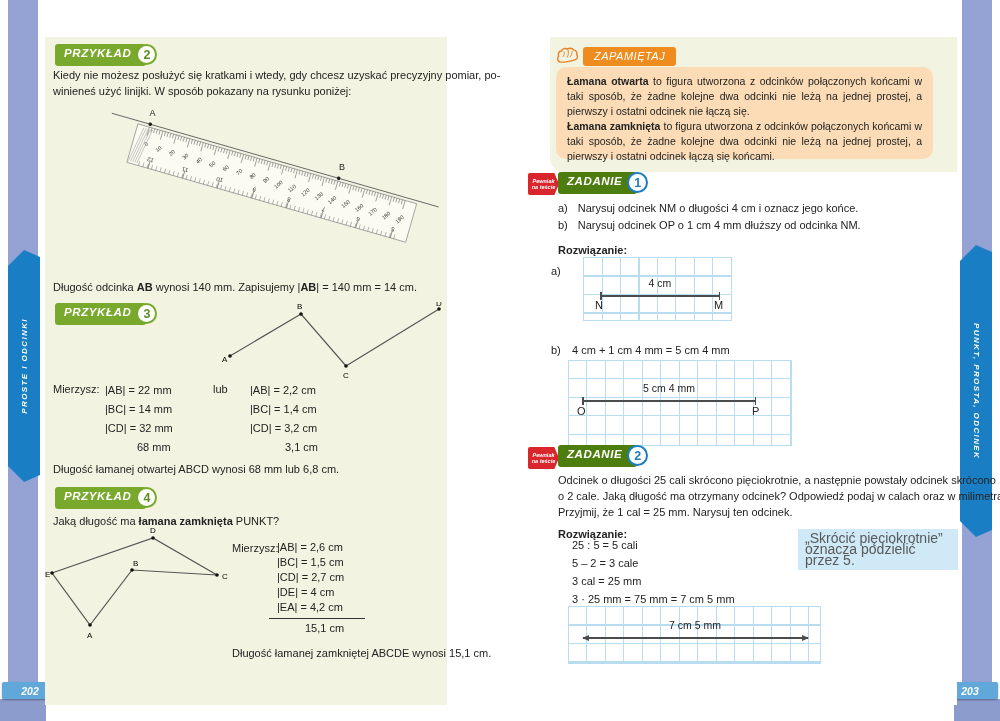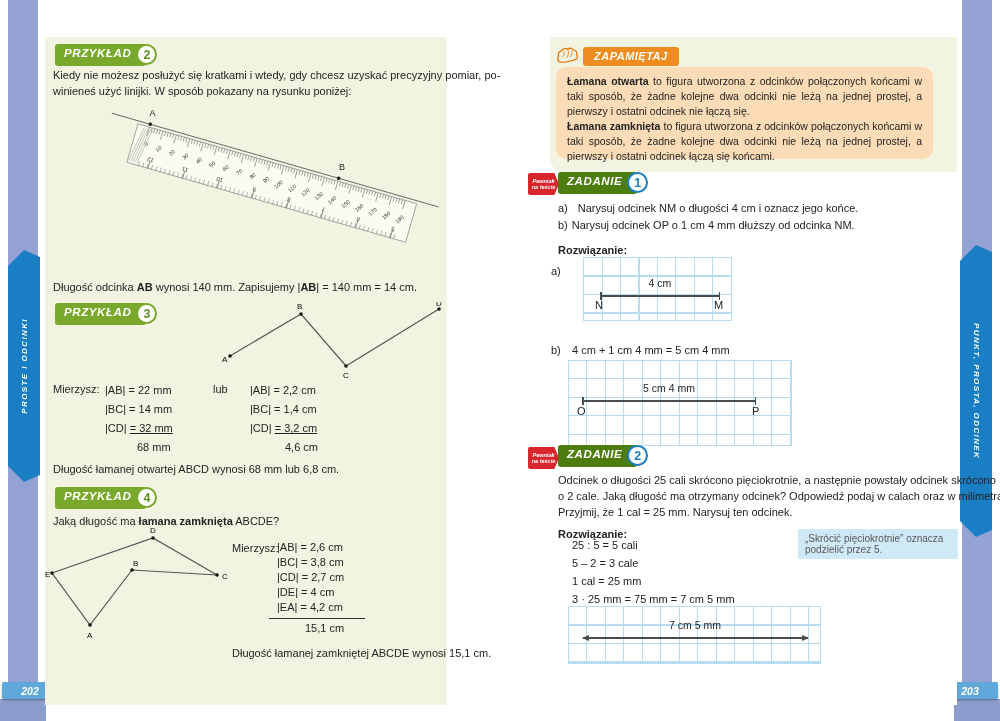--- a/index.html
+++ b/index.html
@@ -3,33 +3,33 @@
 <meta charset="utf-8">
 <style>
   html,body{margin:0;padding:0}
   body{width:1000px;height:721px;position:relative;background:#ffffff;
        font-family:"Liberation Sans",sans-serif;color:#232323;overflow:hidden}
   .page{position:absolute;top:37px;height:668px}
   #left-page{left:45px;width:402px;background:#f3f3e2}
   #right-page{left:525px;width:432px;background:#ffffff}
   .t{position:absolute;font-size:11px;line-height:16px;white-space:nowrap}
   .b{font-weight:bold}
-  .u{text-decoration:underline}
+  .u{}
   
   .badge{position:absolute;display:flex;height:22px}
   .badge-bar{position:relative;color:#fff;font-style:italic;font-weight:bold;font-size:11.5px;
              letter-spacing:.6px;padding:3px 15px 4px 9px;border-radius:3px;white-space:nowrap}
   .badge-num{position:relative;width:21px;height:21px;border-radius:50%;background:#fff;display:flex;
              align-items:center;justify-content:center;font-weight:bold;font-size:12.5px;
              margin-left:-10px;box-sizing:border-box}
   .green .badge-bar{background:#78a82c}
   .green .badge-num{border:2.5px solid #78a82c;color:#5d8e1e}
   .blue .badge-bar{background:#4d7c0f}
   .blue .badge-num{border:2.5px solid #1b7dc2;color:#1b7dc2}
-  .orange-bar{position:absolute;background:#ef8c1f;color:#fff;font-style:italic;font-weight:bold;
+  .orange-bar{position:absolute;background:#ef8c1f;color:#fff;font-style:italic;font-weight:normal;
               font-size:11px;letter-spacing:.5px;padding:3px 11px 4px;border-radius:3px;white-space:nowrap}
   .tag{position:absolute;width:31px;height:22px;background:#d9252c;color:#fff;font-size:5.5px;
        font-style:italic;font-weight:bold;text-align:center;line-height:6.5px;padding-top:4.5px;
        box-sizing:border-box;clip-path:polygon(0 0,85% 0,100% 50%,85% 100%,0 100%);border-radius:2px}
   
   .grid{position:absolute;
         background-image:repeating-linear-gradient(to right,#b9ddf0 0 1px,transparent 1px 18.5px),
                          repeating-linear-gradient(to bottom,#b9ddf0 0 1px,transparent 1px 18.5px);
         border-right:1px solid #b9ddf0;border-bottom:1px solid #b9ddf0}
   .segline{position:absolute;height:1.5px;background:#4c4c4c}
@@ -49,21 +49,21 @@
        justify-content:center;clip-path:polygon(0 16px,50% 0,100% 7px,100% calc(100% - 7px),50% 100%,0 calc(100% - 16px))}
   .vtext{writing-mode:vertical-rl;font-size:8px;font-weight:bold;font-style:italic;letter-spacing:1.4px;white-space:nowrap}
   .vtext.flip{transform:rotate(180deg)}
   .pill{position:absolute;top:682px;width:56px;height:17px;background:#5fa8d9;color:#fff;font-weight:bold;
         font-style:italic;font-size:10.5px;display:flex;align-items:center;justify-content:center;
         box-shadow:0 1px 2px rgba(0,0,0,.35)}
   #pill-left{left:2px;border-radius:2px 9px 9px 2px}
   #pill-right{left:942px;border-radius:9px 2px 2px 9px}
   .membox{position:absolute;background:#fbdcb6;border-radius:10px;padding:7px 11px;font-size:10.5px;
           line-height:15px;text-align:justify;color:#232323;box-sizing:border-box}
-  .note{position:absolute;background:#cfe9f6;color:#58595b;font-size:10px;line-height:11px;
+  .note{position:absolute;background:#cfe9f6;color:#58595b;font-size:14px;line-height:11px;
         padding:4px 7px;width:160px;box-sizing:border-box;white-space:normal}
   .band{position:absolute;background:#f3f3e2;border-radius:0 0 0 14px}
   svg text{font-family:"Liberation Sans",sans-serif}
 </style>
 </head>
 <body>
 
 <div class="edgebar" style="left:8px"></div>
 <div class="edgebar" style="left:962px"></div>
 <div class="cornerblock" style="left:0"></div>
@@ -324,50 +324,50 @@
     <div>|AB| = 22 mm</div>
     <div>|BC| = 14 mm</div>
     <div><span>|CD| </span><span class="u">= 32 mm</span></div>
     <div style="padding-left:32px">68 mm</div>
   </div>
   <div class="t" style="left:168px;top:344px">lub</div>
   <div class="t" style="left:205px;top:344px;line-height:19px">
     <div>|AB| = 2,2 cm</div>
     <div>|BC| = 1,4 cm</div>
     <div><span>|CD| </span><span class="u">= 3,2 cm</span></div>
-    <div style="padding-left:35px">4,6 cm</div>
+    <div style="padding-left:35px">3,1 cm</div>
   </div>
   <div class="t" style="left:8px;top:424px">Długość łamanej otwartej ABCD wynosi 68 mm lub 6,8 cm.</div>
 
   <div class="badge green" style="left:10px;top:450px">
     <span class="badge-bar">PRZYKŁAD</span>
     <span class="badge-num">4</span>
   </div>
   <div class="t" style="left:8px;top:476px">
-    <span>Jaką długość ma </span><span class="b">łamana zamknięta</span><span> ABCDE?</span>
+    <span>Jaką długość ma </span><span class="b">łamana zamknięta</span><span> PUNKT?</span>
   </div>
 
   <svg style="position:absolute;left:0;top:488px" width="240" height="130" viewBox="0 0 240 130">
     <polygon points="7,48 108,13 172,50 87,45 45,100" fill="none" stroke="#555" stroke-width="1.2"></polygon>
     <circle cx="108" cy="13" r="1.8" fill="#111"></circle>
       <circle cx="7" cy="48" r="1.8" fill="#111"></circle>
     <circle cx="87" cy="45" r="1.8" fill="#111"></circle>
       <circle cx="172" cy="50" r="1.8" fill="#111"></circle>
     <circle cx="45" cy="100" r="1.8" fill="#111"></circle>
     <text x="105" y="8" font-size="8">D</text>
     <text x="0" y="52" font-size="8">E</text>
     <text x="88" y="41" font-size="8">B</text>
     <text x="177" y="54" font-size="8">C</text>
     <text x="42" y="113" font-size="8">A</text>
   </svg>
 
   <div class="t" style="left:187px;top:503px">Mierzysz:</div>
   <div class="t" style="left:232px;top:503px;line-height:15px">
     <div>|AB|  =  2,6 cm</div>
-    <div>|BC|  =  3,8 cm</div>
+    <div>|BC|  =  1,5 cm</div>
     <div>|CD|  =  2,7 cm</div>
     <div>|DE|  =  4 cm</div>
     <div>|EA|  =  4,2 cm</div>
     <div style="border-top:1.2px solid #333;width:96px;margin:3px 0 2px -8px"></div>
     <div style="padding-left:28px">15,1 cm</div>
   </div>
   <div class="t" style="left:187px;top:608px">Długość łamanej zamkniętej ABCDE wynosi 15,1 cm.</div>
 </div>
 
 <div class="page" id="right-page">
@@ -391,21 +391,21 @@
   </div>
   <div class="badge blue" style="left:33px;top:135px">
     <span class="badge-bar">ZADANIE</span>
     <span class="badge-num">1</span>
   </div>
 
   <div class="t" style="left:33px;top:163px">
     <span>a)</span><span style="padding-left:10px">Narysuj odcinek NM o długości 4 cm i oznacz jego końce.</span>
   </div>
   <div class="t" style="left:33px;top:180px">
-    <span>b)</span><span style="padding-left:4px">Narysuj odcinek OP o 1 cm 4 mm dłuższy od odcinka NM.</span>
+    <span>b)</span><span style="padding-left:10px">Narysuj odcinek OP o 1 cm 4 mm dłuższy od odcinka NM.</span>
   </div>
 
   <div class="t b" style="left:33px;top:205px">Rozwiązanie:</div>
 
   <div class="t" style="left:26px;top:226px">a)</div>
   <div class="grid" style="left:58px;top:220px;width:148px;height:63px">
     <span class="seglabel" style="left:77px;top:20px">4 cm</span>
     <div class="segline ticks" style="left:17px;top:38px;width:120px"></div>
     <span class="pt" style="left:12px;top:42px">N</span>
     <span class="pt" style="left:131px;top:42px">M</span>
@@ -429,21 +429,21 @@
     <span class="badge-num">2</span>
   </div>
 
   <div class="t" style="left:33px;top:435px">Odcinek o długości 25 cali skrócono pięciokrotnie, a następnie powstały odcinek skrócono</div>
   <div class="t" style="left:33px;top:451px">o 2 cale. Jaką długość ma otrzymany odcinek? Odpowiedź podaj w calach oraz w milimetrach.</div>
   <div class="t" style="left:33px;top:467px">Przyjmij, że 1 cal = 25 mm. Narysuj ten odcinek.</div>
 
   <div class="t b" style="left:33px;top:489px">Rozwiązanie:</div>
   <div class="t" style="left:47px;top:500px">25 : 5 = 5 cali</div>
   <div class="t" style="left:47px;top:518px">5 – 2 = 3 cale</div>
-  <div class="t" style="left:47px;top:536px">1 cal = 25 mm</div>
+  <div class="t" style="left:47px;top:536px">3 cal = 25 mm</div>
   <div class="t" style="left:47px;top:554px">3 · 25 mm = 75 mm = 7 cm 5 mm</div>
 
   <div class="note" style="left:273px;top:492px">„Skrócić pięciokrotnie” oznacza podzielić przez 5.</div>
 
   <div class="grid" style="left:43px;top:569px;width:252px;height:57px">
     <span class="seglabel" style="left:127px;top:13px">7 cm 5 mm</span>
     <div class="segline arrows" style="left:15px;top:31px;width:225px"></div>
   </div>
 </div>
 

